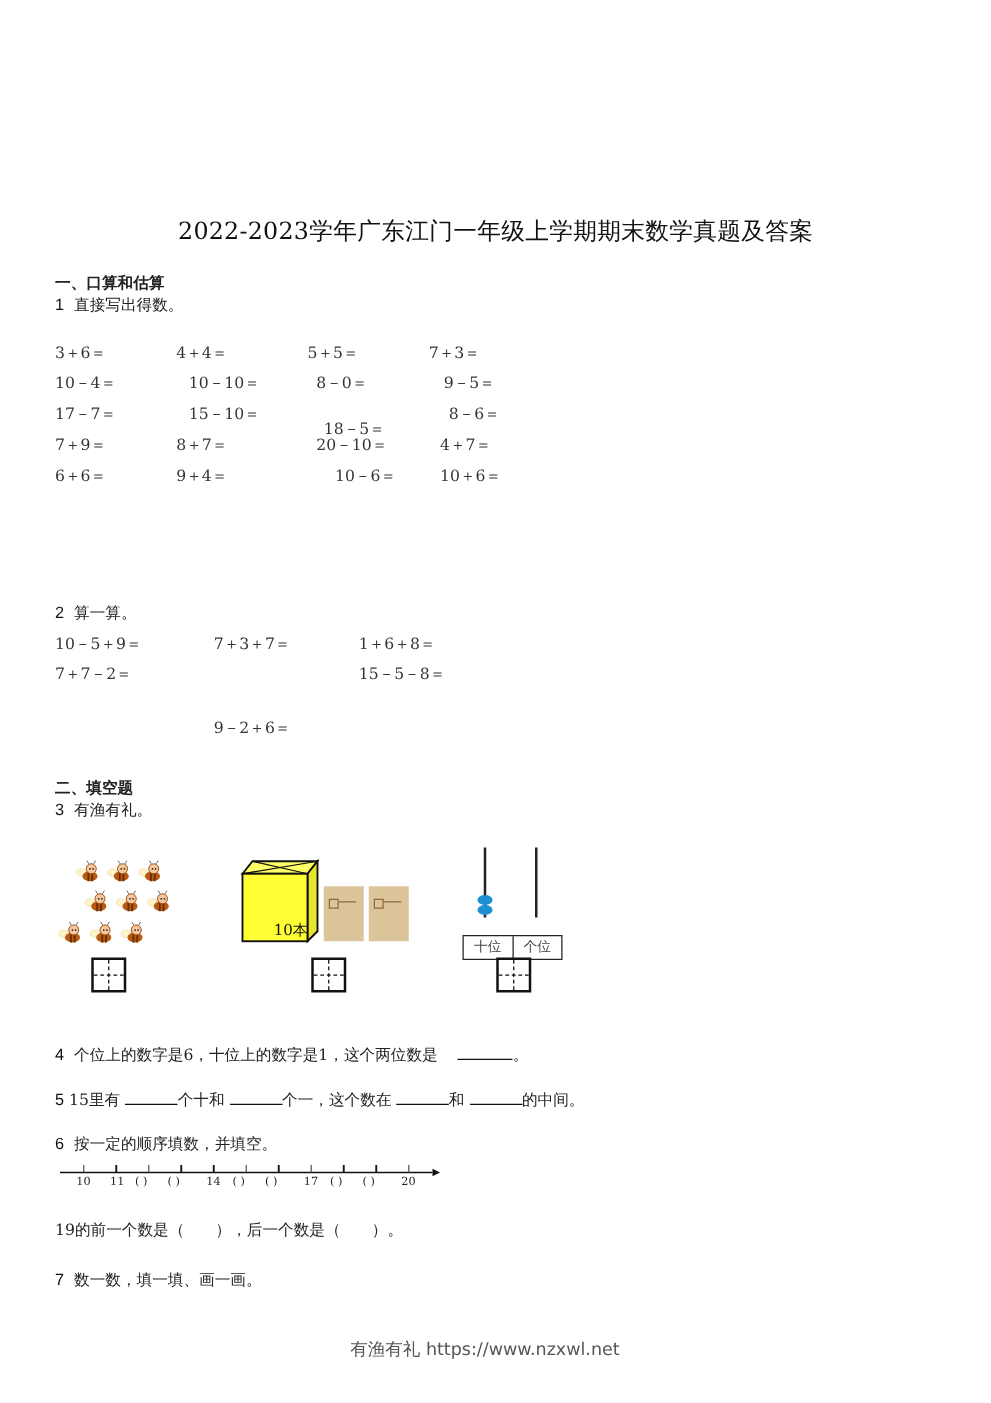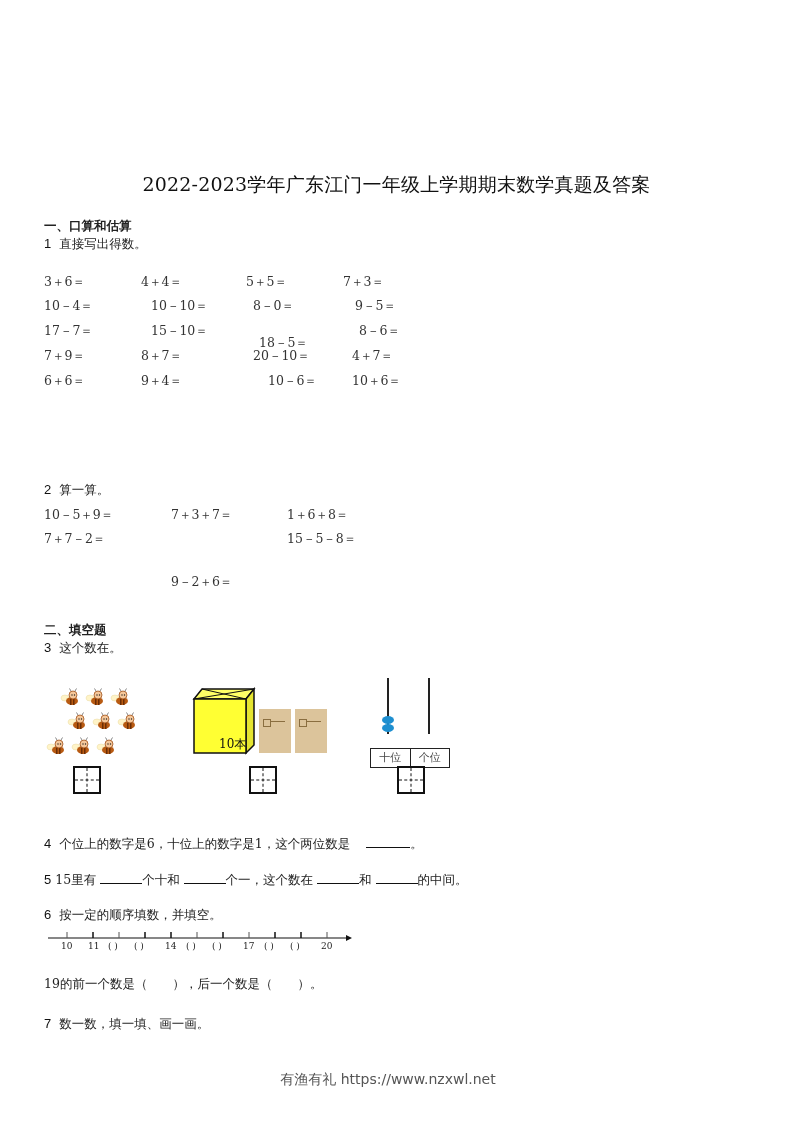--- a/index.html
+++ b/index.html
@@ -61,21 +61,21 @@
   <div class="abs eq" style="left:44px; top:507px;">10－5＋9＝</div>
   <div class="abs eq" style="left:171px; top:507px;">7＋3＋7＝</div>
   <div class="abs eq" style="left:287px; top:507px;">1＋6＋8＝</div>
   <div class="abs eq" style="left:44px; top:531px;">7＋7－2＝</div>
   <div class="abs eq" style="left:171px; top:526px;margin-top:48px;">9－2＋6＝</div>
   <div class="abs eq" style="left:287px; top:531px;">15－5－8＝</div>
 </div>
 
 <div class="abs sec" style="left:44px; top:622px;">二、填空题</div>
 <div class="abs q" style="left:44px; top:640px;">
-  <span class="qn">3</span><span>这个数在。</span>
+  <span class="qn">3</span><span>有渔有礼。</span>
 </div>
 
 <div class="abs" style="left:44px; top:685px; width:100px; height:80px;">
   <svg width="100" height="80" viewBox="0 0 100 80">
     <defs>
       <g id="bee">
         <ellipse cx="3" cy="7" rx="4" ry="3" fill="#fff4c8" stroke="#e8d9a0" stroke-width="0.5"></ellipse>
         <ellipse cx="10" cy="10" rx="6" ry="4" fill="#b85a12"></ellipse>
         <rect x="8" y="7" width="1.5" height="7" fill="#6a2d05"></rect>
         <rect x="11" y="7" width="1.5" height="7" fill="#6a2d05"></rect>

